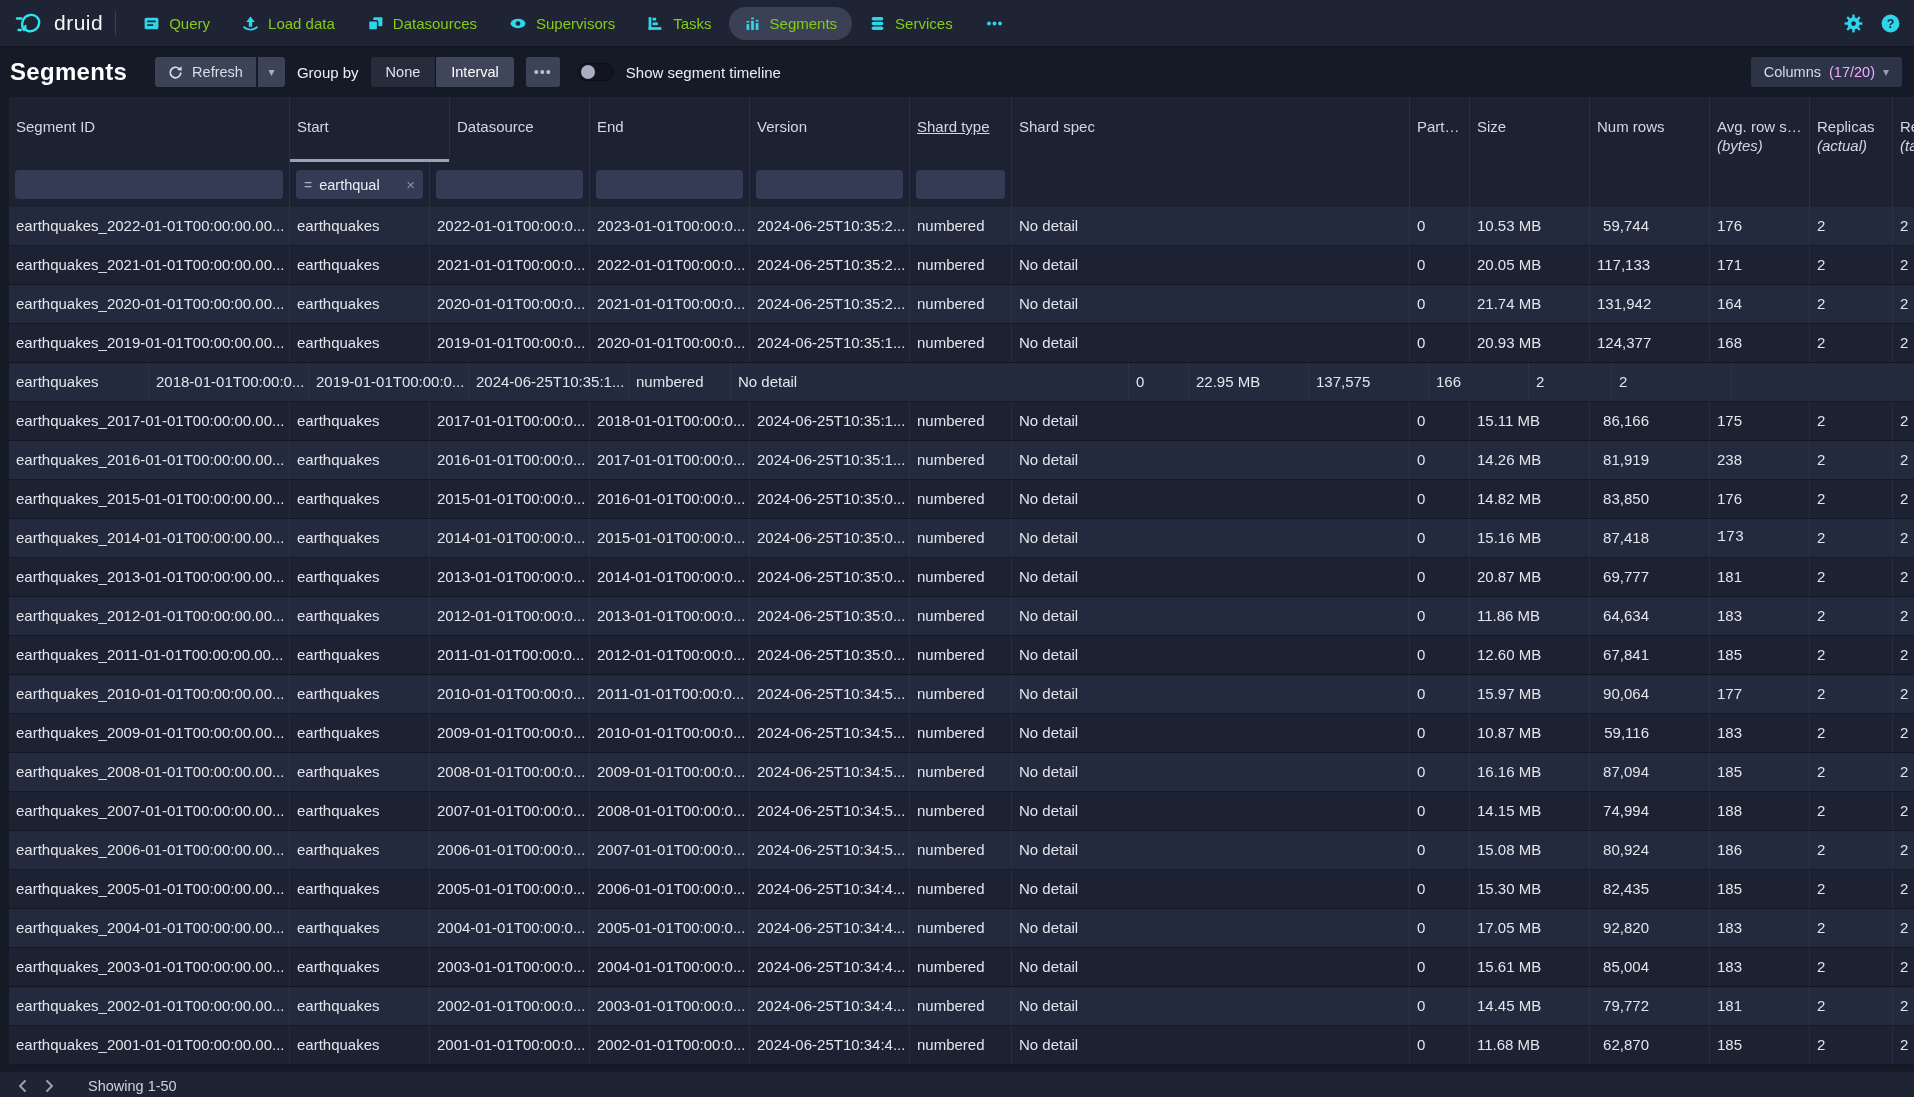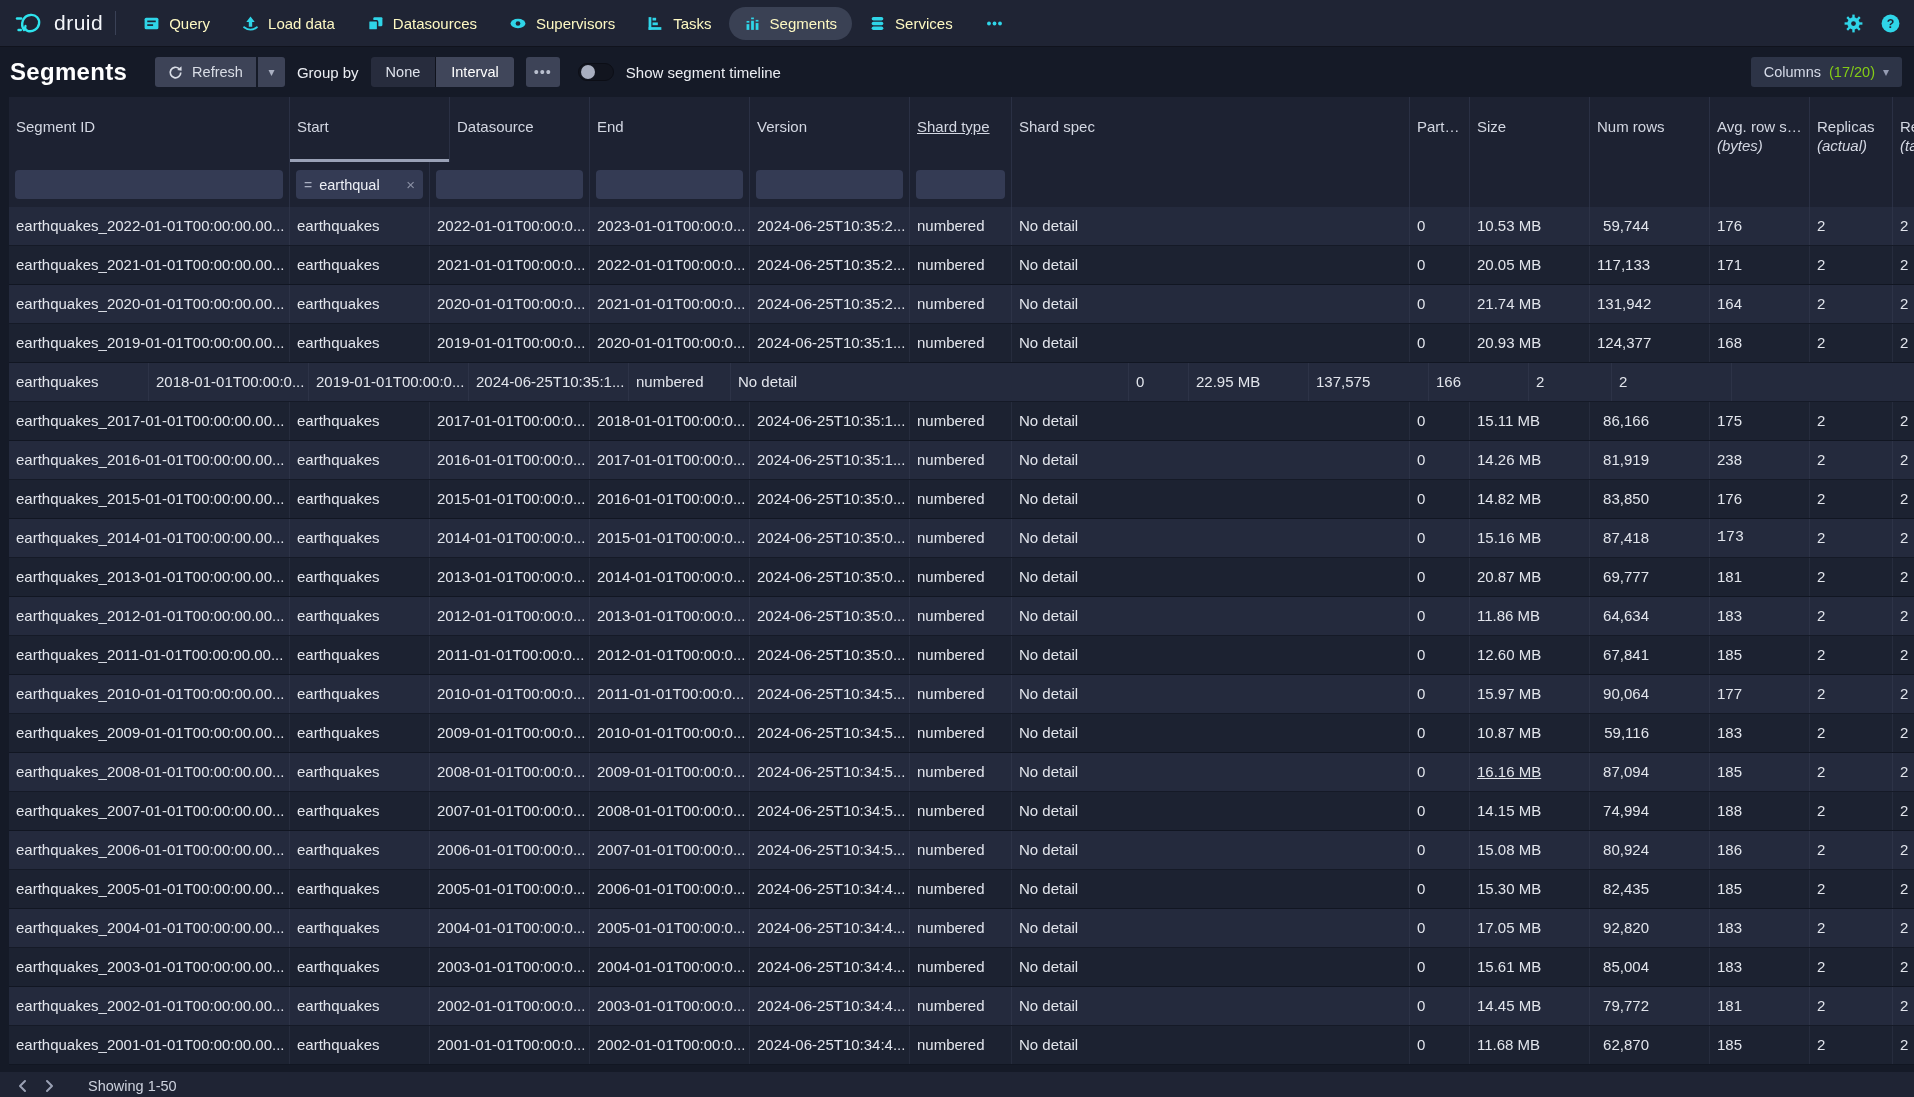--- a/index.html
+++ b/index.html
@@ -7,21 +7,21 @@
               font-family:"Liberation Sans", sans-serif; color:#dfe2ea; }
 
   
   .topnav { height:47px; background:#1f2434; display:flex; align-items:center;
             padding:0 14px; border-bottom:1px solid #10131d; }
   .brand { display:flex; align-items:center; gap:8px; margin-right:0; cursor:pointer; }
   .brand-text { color:#f4f6fa; font-size:21px; letter-spacing:.5px; }
   .nav-sep { width:1px; height:24px; background:#3a4156; margin:0 12px; }
   .nav-items { display:flex; align-items:center; gap:2px; }
   .nav-item { display:flex; align-items:center; gap:9px; padding:8px 15px;
-              border-radius:18px; color:#fef9c3; font-size:15px; cursor:pointer; white-space:nowrap; }
+              border-radius:18px; color:#84cc16; font-size:15px; cursor:pointer; white-space:nowrap; }
   .nav-item.active { background:#3a4154; }
   .nicon { display:flex; align-items:center; }
   .nav-right { margin-left:auto; display:flex; align-items:center; gap:18px; }
   .nav-right .nicon { cursor:pointer; }
 
   
   .controlbar { height:50px; display:flex; align-items:center; padding:0 10px; gap:12px; }
   .page-title { font-size:24px; font-weight:700; color:#ffffff; margin-right:16px; letter-spacing:.3px; }
   .btn { background:#3d4357; color:#d9dde6; border:none; border-radius:3px; height:30px;
          font-size:14.5px; font-family:inherit; display:flex; align-items:center; cursor:pointer; }
@@ -32,21 +32,21 @@
   .segmented { display:flex; gap:1px; background:#10131d; border-radius:3px; overflow:hidden; }
   .seg-btn { height:30px; padding:0 15px; display:flex; align-items:center; font-size:14.5px;
              background:#272c3d; color:#dfe3ec; cursor:pointer; }
   .seg-btn.selected { background:#40465a; color:#ffffff; }
   .btn-more { width:34px; justify-content:center; letter-spacing:1px; color:#b9bfce; }
   .switch { width:36px; height:18px; border-radius:10px; background:#12151f;
             border:1px solid #0c0e16; position:relative; cursor:pointer; margin-left:6px; }
   .switch .knob { position:absolute; left:2px; top:1px; width:14px; height:14px;
                   border-radius:50%; background:#a9afc0; }
   .columns-btn { margin-left:auto; margin-right:2px; background:#2d3447; padding:0 13px; gap:8px; color:#d6dbe8; }
-  .columns-btn .count { color:#84cc16; }
+  .columns-btn .count { color:#f0abfc; }
   .columns-btn .caret { color:#959cb2; font-size:12px; }
 
   
   .tablewrap { margin-left:9px; width:1905px; overflow:hidden; }
   .thead, .tfilters, .tr { display:flex; }
   .thead { background:#1d2232; height:65px; }
   .th { padding:20px 7px 0 7px; font-size:15px; color:#d3d7e2; line-height:19px;
         border-right:1px solid #2a3044; white-space:nowrap; overflow:hidden;
         text-overflow:ellipsis; cursor:pointer; flex:none; }
   .th.sorted { box-shadow: inset 0 -3px 0 #99a1b6; }
@@ -512,21 +512,21 @@
       </div>
       <div class="tr odd">
         <div class="td" style="width: 281px;">earthquakes_2008-01-01T00:00:00.00...</div>
         <div class="td" style="width: 140px;">earthquakes</div>
         <div class="td" style="width: 160px;">2008-01-01T00:00:0...</div>
         <div class="td" style="width: 160px;">2009-01-01T00:00:0...</div>
         <div class="td" style="width: 160px;">2024-06-25T10:34:5...</div>
         <div class="td" style="width: 102px;">numbered</div>
         <div class="td" style="width: 398px;">No detail</div>
         <div class="td" style="width: 60px;">0</div>
-        <div class="td" style="width: 120px; text-decoration: underline;">16.16 MB</div>
+        <div class="td" style="width: 120px;">16.16 MB</div>
         <div class="td right" style="width: 120px;">87,094</div>
         <div class="td" style="width: 100px;">185</div>
         <div class="td" style="width: 83px;">2</div>
         <div class="td" style="width: 120px;">2</div>
       </div>
       <div class="tr even">
         <div class="td" style="width: 281px;">earthquakes_2007-01-01T00:00:00.00...</div>
         <div class="td" style="width: 140px;">earthquakes</div>
         <div class="td" style="width: 160px;">2007-01-01T00:00:0...</div>
         <div class="td" style="width: 160px;">2008-01-01T00:00:0...</div>

